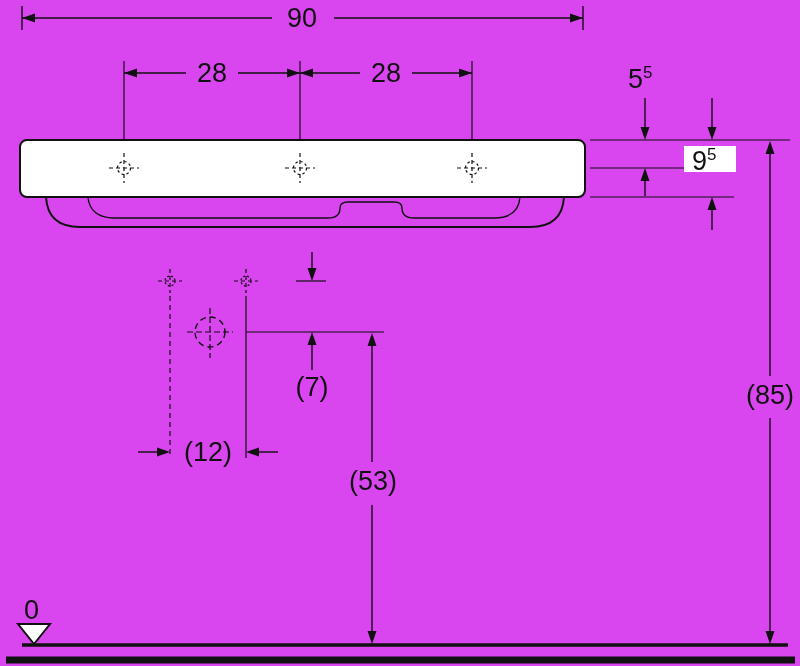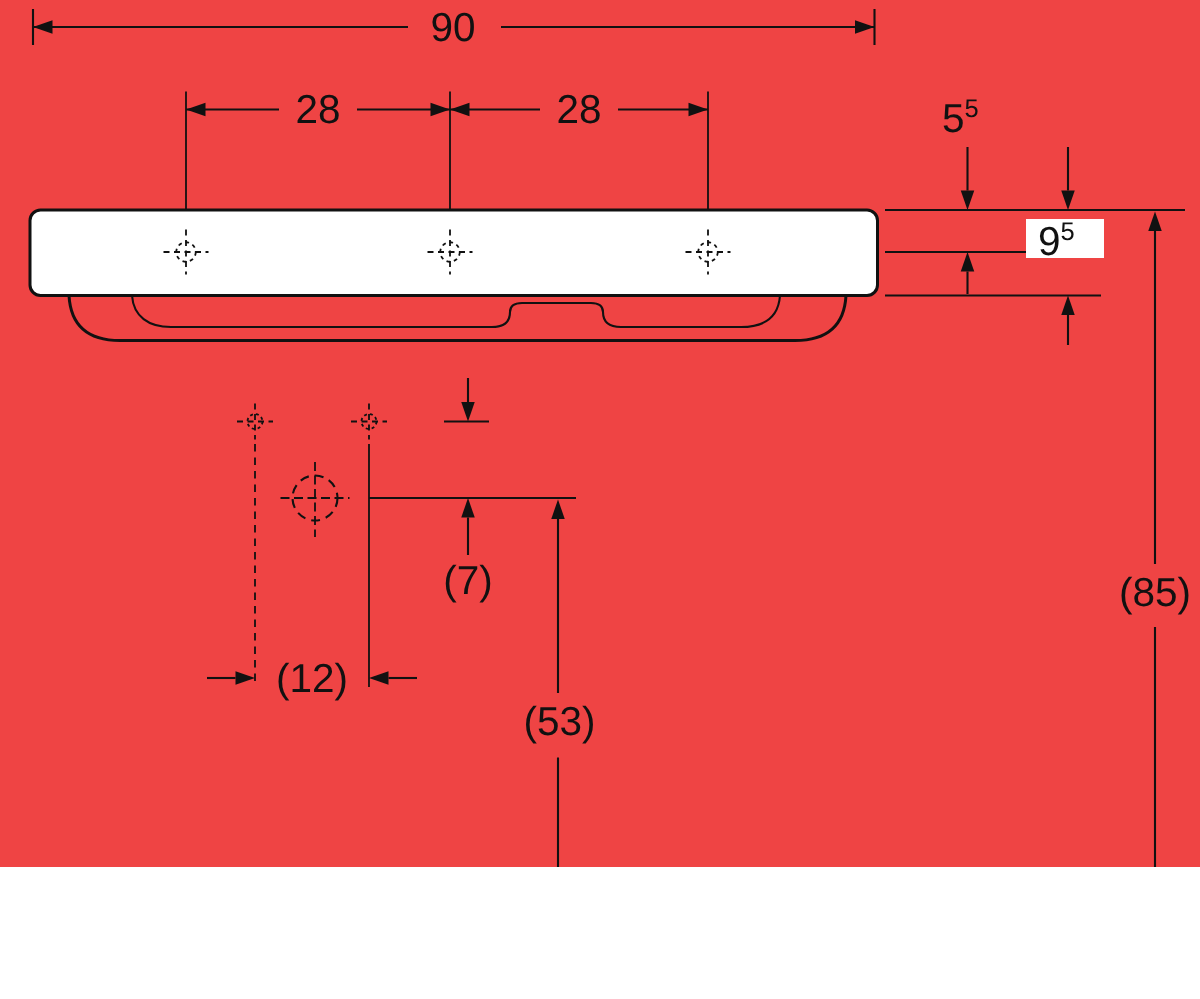--- a/index.html
+++ b/index.html
@@ -1,16 +1,16 @@
 <!DOCTYPE html>
 <html><head>
 <meta charset="utf-8">
 <style>
   html,body{margin:0;padding:0;background:#fff;}
-  .stage{position:relative;width:800px;height:578px;background:#ef4444;overflow:hidden;
+  .stage{position:relative;width:800px;height:666px;background:#d946ef;overflow:hidden;
          font-family:"Liberation Sans","DejaVu Sans",sans-serif;}
   svg{display:block;}
   .ln{stroke:#111;stroke-width:1.4;fill:none;}
   .thin{stroke:#111;stroke-width:1.2;fill:none;}
   .ln2{stroke:#111;stroke-width:2;fill:none;}
   .dash{stroke-dasharray:4 3;}
   .dashL{stroke-dasharray:6 4;}
   .arr{fill:#111;stroke:none;}
   .white{fill:#fff;}
   text{fill:#111;font-family:"Liberation Sans","DejaVu Sans",sans-serif;

